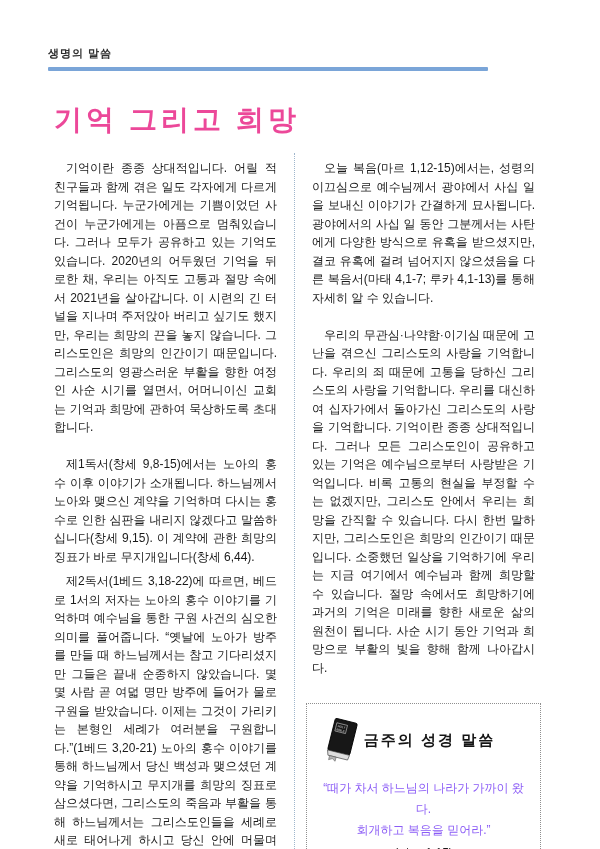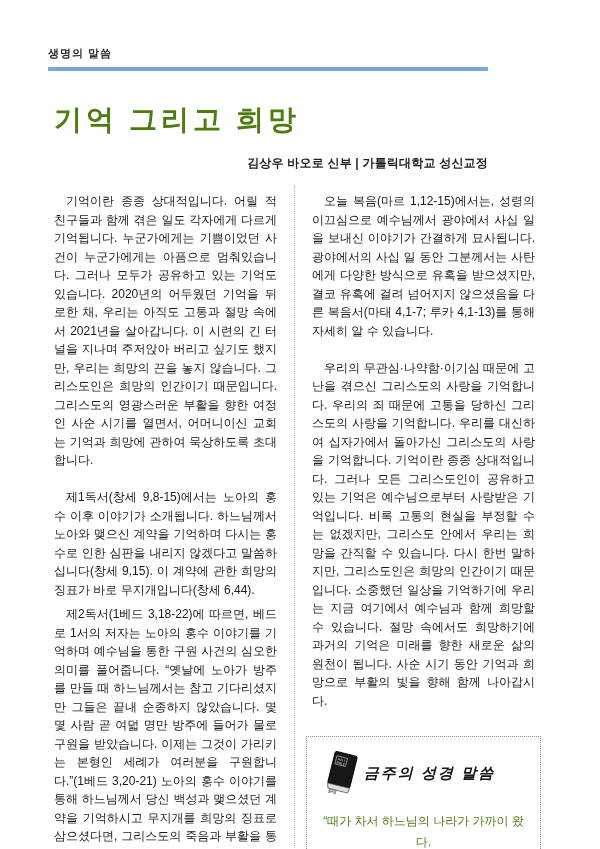--- a/index.html
+++ b/index.html
@@ -27,21 +27,21 @@
     height: 4px;
     background: #7aa5d8;
     border-radius: 1px;
   }
   .article-title {
     margin-top: 30px;
     font-family: "Liberation Serif", serif;
     font-size: 28px;
     font-weight: 600;
     letter-spacing: 4px;
-    color: #4d7c0f;
+    color: #ec4899;
     padding-left: 6px;
   }
   .byline {
     margin-top: 16px;
     text-align: right;
     font-size: 12px;
     font-weight: bold;
     color: #1f1f1f;
     letter-spacing: 0.2px;
   }
@@ -72,63 +72,61 @@
   }
   .par-gap { margin-bottom: 18.5px; }
   .sbox {
     margin-top: 26px;
     border: 1px dotted #8f8f8f;
     padding: 13px 10px 22px 10px;
   }
   .sbox-head {
     display: flex;
     align-items: center;
-    font-style: italic;
   }
   .sbox-icon {
     flex: none;
     width: 42px; height: 47px;
     margin-left: 4px;
   }
   .sbox-title {
     flex: 1;
     text-align: center;
     font-size: 15px;
     font-weight: bold;
     letter-spacing: 2px;
     color: #141414;
     padding-right: 34px;
   }
   .sbox-quote {
     margin-top: 14px;
     text-align: center;
     font-size: 12px;
     line-height: 21px;
-    color: #4d7c0f;
+    color: #8b5cf6;
   }
   .sbox-ref {
     margin-top: 2px;
     text-align: center;
     font-size: 12px;
     line-height: 21px;
     color: #1a1a1a;
   }
 </style>
 </head>
 <body>
 
 <div class="page">
 
   <div class="masthead-label">생명의 말씀</div>
 
   <div class="masthead-rule"></div>
 
   <h1 class="article-title" style="margin:30px 0 0 0;">기억 그리고 희망</h1>
 
-  <div class="byline">김상우 바오로 신부 | 가톨릭대학교 성신교정</div>
 
   <div class="cols">
 
     <div class="col col-left">
       <p class="body-par par-gap">기억이란 종종 상대적입니다. 어릴 적 친구들과 함께 겪은 일도 각자에게 다르게 기억됩니다. 누군가에게는 기쁨이었던 사건이 누군가에게는 아픔으로 멈춰있습니다. 그러나 모두가 공유하고 있는 기억도 있습니다. 2020년의 어두웠던 기억을 뒤로한 채, 우리는 아직도 고통과 절망 속에서 2021년을 살아갑니다. 이 시련의 긴 터널을 지나며 주저앉아 버리고 싶기도 했지만, 우리는 희망의 끈을 놓지 않습니다. 그리스도인은 희망의 인간이기 때문입니다. 그리스도의 영광스러운 부활을 향한 여정인 사순 시기를 열면서, 어머니이신 교회는 기억과 희망에 관하여 묵상하도록 초대합니다.</p>
       <p class="body-par">제1독서(창세 9,8-15)에서는 노아의 홍수 이후 이야기가 소개됩니다. 하느님께서 노아와 맺으신 계약을 기억하며 다시는 홍수로 인한 심판을 내리지 않겠다고 말씀하십니다(창세 9,15). 이 계약에 관한 희망의 징표가 바로 무지개입니다(창세 6,44).</p>
       <p class="body-par">제2독서(1베드 3,18-22)에 따르면, 베드로 1서의 저자는 노아의 홍수 이야기를 기억하며 예수님을 통한 구원 사건의 심오한 의미를 풀어줍니다. “옛날에 노아가 방주를 만들 때 하느님께서는 참고 기다리셨지만 그들은 끝내 순종하지 않았습니다. 몇몇 사람 곧 여덟 명만 방주에 들어가 물로 구원을 받았습니다. 이제는 그것이 가리키는 본형인 세례가 여러분을 구원합니다.”(1베드 3,20-21) 노아의 홍수 이야기를 통해 하느님께서 당신 백성과 맺으셨던 계약을 기억하시고 무지개를 희망의 징표로 삼으셨다면, 그리스도의 죽음과 부활을 통해 하느님께서는 그리스도인들을 세례로 새로 태어나게 하시고 당신 안에 머물며 그 사랑을 기억하고 희망할 수 있도록 이끄십니다.</p>
     </div>
 
     <div class="col-divider"></div>
@@ -148,20 +146,21 @@
                 <text x="20.5" y="16.9" font-size="3.6" fill="#dddddd" text-anchor="middle" font-family="Liberation Sans, sans-serif">BIBLE</text>
                 <path d="M11 42 L13 48 L37 48 L38 42 Z" fill="#dedede" stroke="#4a4a4a" stroke-width="0.8"></path>
                 <path d="M15 48 L23 48 L23 53 L19 50.7 L15 53 Z" fill="#b5b5b5" stroke="#555555" stroke-width="0.6"></path>
               </g>
             </svg>
           </span>
           <div class="sbox-title">금주의 성경 말씀</div>
         </div>
         <div class="sbox-quote">
           <div>“때가 차서 하느님의 나라가 가까이 왔다.</div>
+          <div>회개하고 복음을 믿어라.”</div>
         </div>
         <div class="sbox-ref">(마르 1,15)</div>
       </div>
     </div>
 
   </div>
 
 </div>
 
 </body></html>

